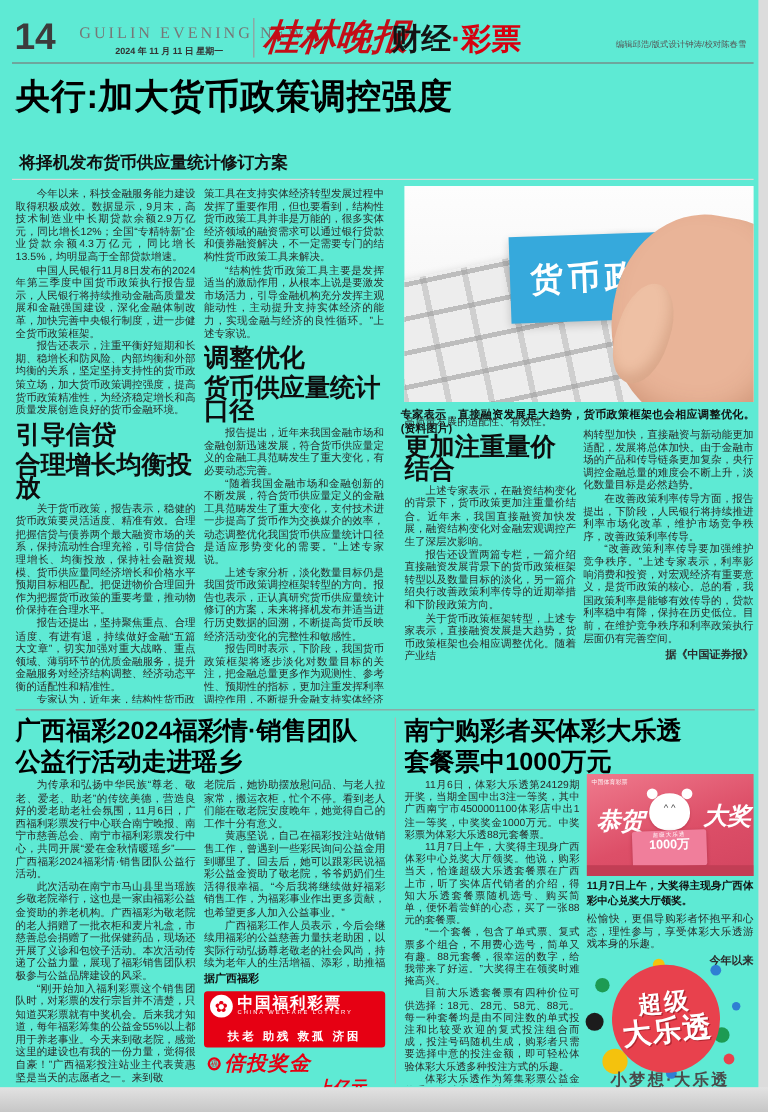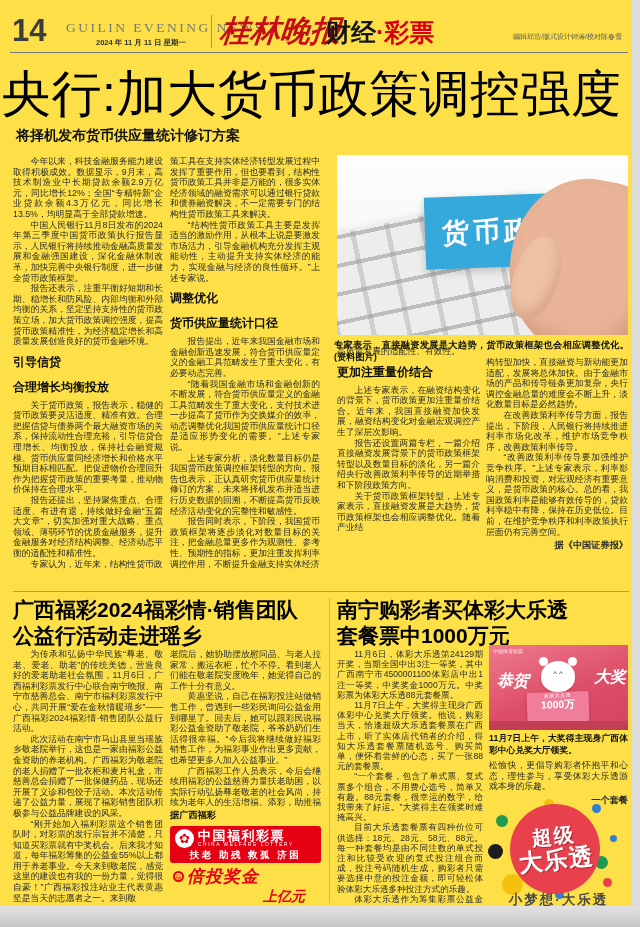--- a/index.html
+++ b/index.html
@@ -1,40 +1,40 @@
 <!DOCTYPE html>
 <html style="--masthead_red: #c40d17; --accent_red: #d6000f; --lottery_red: #e60013; --card_blue: #36a9dc; --photo_pink: #dd4f68; --lotto_red: #e8414d;"><head>
 <meta charset="utf-8">
 <style>
   *{margin:0;padding:0;box-sizing:border-box}
   html,body{background:#c9c9c9}
   body{font-family:"Liberation Sans",sans-serif}
-  #page{position:relative;width:640px;height:927px;background:#fde047;overflow:hidden;margin:0 auto}
+  #page{position:relative;width:640px;height:927px;background:#5eead4;overflow:hidden;margin:0 auto}
 
   
   #pagenum{position:absolute;left:12px;top:13px;font-size:31px;font-weight:bold;color:#3c3c3c}
   #m-en{position:absolute;left:66px;top:20px;font-family:"Liberation Serif",serif;font-size:13.5px;color:#777;letter-spacing:2.5px;white-space:nowrap}
   #m-date{position:absolute;left:96px;top:38px;font-size:7.5px;font-weight:bold;color:#333;white-space:nowrap}
   #hdr-div{position:absolute;left:211px;top:15px;width:1px;height:33px;background:#999}
   #logo{position:absolute;left:220px;top:11px;font-family:"Liberation Serif",serif;font-size:30px;font-weight:bold;font-style:italic;color:var(--masthead_red,#c40d17);transform:skewX(-5deg);white-space:nowrap}
   #section{position:absolute;left:326px;top:16px;font-size:25px;font-weight:900;white-space:nowrap}
   #sec-l{color:#141414}
   #sec-dot,#sec-r{color:var(--accent_red,#d6000f)}
   #credits{position:absolute;right:18px;top:32px;font-size:7px;color:#555;white-space:nowrap}
   #hdr-line{position:absolute;left:10px;top:52px;width:618px;height:1px;background:#7a7a7a}
 
   
-  #lead-headline{position:absolute;left:1px;top:61px;width:620px;font-size:50px;font-weight:400;color:#000;letter-spacing:.5px;white-space:nowrap}
+  #lead-headline{position:absolute;left:13px;top:61px;width:620px;font-size:29px;font-weight:700;color:#000;letter-spacing:.5px;white-space:nowrap}
   #lead-subtitle{position:absolute;left:16px;top:127px;font-size:14px;font-weight:bold;color:#111;white-space:nowrap}
   #sub-line{position:absolute;left:10px;top:149px;width:618px;height:1px;background:#d9d9d9}
 
   .bt{position:absolute;font-size:8.8px;line-height:10.6px;text-align:justify;color:#2b2b2b;overflow:hidden}
   .bt p{text-indent:2em}
   .bt p.cont{text-indent:0}
-  .bt h3{font-size:12px;line-height:19px;font-weight:900;color:#0d0d0d;margin:6px 0 3px;text-align:left}
+  .bt h3{font-size:21px;line-height:19px;font-weight:900;color:#0d0d0d;margin:6px 0 3px;text-align:left}
   .bt .source{text-align:right;font-weight:bold;text-indent:0;font-size:9.2px;margin-top:3px}
 
   #lcol1{left:13px;top:156px;width:150px;height:430px}
   #lcol2{left:170px;top:156px;width:150px;height:430px}
   #lcol3{left:337px;top:346px;width:143px;height:228px}
   #lcol4{left:486px;top:357px;width:142px;height:228px}
 
   
   #photo1{position:absolute;left:337px;top:155px;width:291px;height:180px;background:linear-gradient(#fdfdfd,#f1f1f1);overflow:hidden}
   #kb{position:absolute;left:-36px;top:62px;width:244px;height:170px;transform:rotate(-12deg);border-radius:8px;
@@ -62,36 +62,36 @@
   #bl-colB{left:170px;top:649px;width:151px;height:158px}
   #bl-source{position:absolute;left:170px;top:809px;width:151px;text-align:left;font-weight:bold;font-size:9.2px;color:#111}
 
   
   #ad-welfare{position:absolute;left:170px;top:826px;width:151px}
   #wf-banner{background:var(--lottery_red,#e60013);border-radius:3px;padding:3px 5px 2px;color:#fff}
   #wf-top{display:flex;align-items:center;gap:4px}
   #wf-logo{width:19px;height:19px;border-radius:50%;background:#fff;color:var(--lottery_red,#e60013);font-size:13px;line-height:19px;text-align:center;flex:0 0 auto}
   #wf-name{font-size:13px;font-weight:900;letter-spacing:1.5px;line-height:13px;white-space:nowrap}
   #wf-en{font-size:4.8px;letter-spacing:1.6px;line-height:6px;white-space:nowrap}
-  #wf-slogan{font-size:9.5px;font-weight:900;text-align:center;letter-spacing:2.5px;line-height:12px;margin-top:1px;white-space:nowrap}
+  #wf-slogan{font-size:9.5px;font-weight:900;text-align:center;letter-spacing:2.5px;line-height:12px;margin-top:11px;white-space:nowrap}
   #wf-body{padding:2px 3px 0;color:var(--lottery_red,#e60013);font-style:italic}
   #wf-line1{display:flex;align-items:center;gap:3px}
   #wf-coin{width:11px;height:11px;border-radius:50%;border:2px solid var(--lottery_red,#e60013);font-style:normal;font-size:6px;line-height:8px;text-align:center;flex:0 0 auto}
   #wf-t1{font-size:17px;font-weight:900;letter-spacing:1px;white-space:nowrap}
   #wf-t2{font-size:14px;font-weight:700;margin-left:90px;line-height:16px;white-space:nowrap}
   #wf-phone{font-size:8px;font-weight:bold;margin-top:1px;white-space:nowrap}
   #wf-rule{height:2px;background:var(--lottery_red,#e60013);margin-top:2px}
 
   
   #br-colA{left:337px;top:649px;width:146px;height:256px;font-size:8.6px;line-height:10.2px}
 
   
   #photo2{position:absolute;left:489px;top:645px;width:139px;height:85px;background:linear-gradient(160deg,#ef7a8d 0%,var(--photo_pink,#dd4f68) 55%,#d34560 100%);overflow:hidden}
   #tj-brand{position:absolute;left:4px;top:3px;font-size:5px;color:#fff;opacity:.9;white-space:nowrap}
-  .tj-greet{position:absolute;font-family:"Liberation Serif",serif;font-style:italic;font-weight:bold;font-size:16px;color:#fff;white-space:nowrap}
+  .tj-greet{position:absolute;font-family:"Liberation Serif",serif;font-style:italic;font-weight:bold;font-size:20px;color:#fff;white-space:nowrap}
   #tj-gl{left:8px;top:26px}
   #tj-gr{right:2px;top:22px}
   #tj-head{position:absolute;left:52px;top:16px;width:34px;height:31px;background:#fff;border-radius:50% 50% 46% 46%;
       box-shadow:0 1px 2px rgba(120,0,20,.3);text-align:center;font-size:8px;color:#444;line-height:26px}
   .tj-ear{position:absolute;width:9px;height:9px;border-radius:50%;background:#fff;top:12px}
   #tj-e1{left:50px}#tj-e2{left:79px}
   #tj-card{position:absolute;left:38px;top:47px;width:62px;height:30px;background:#f07e9b;border-radius:2px;transform:rotate(-2deg);
       color:#fff;text-align:center;box-shadow:0 1px 3px rgba(100,0,20,.35)}
   #tj-card-top{font-size:4.5px;line-height:7px;letter-spacing:1px;white-space:nowrap}
   #tj-card-amt{font-size:10.5px;font-weight:900;line-height:11px;white-space:nowrap}
@@ -244,21 +244,21 @@
     <div id="tj-card">
       <div id="tj-card-top">超级大乐透</div>
       <div id="tj-card-amt">1000万</div>
     </div>
     <div id="tj-table"></div>
   </div>
   <div id="caption2">11月7日上午，大奖得主现身广西体彩中心兑奖大厅领奖。</div>
 
   <div class="bt" id="br-colB">
     <p class="cont">松愉快，更倡导购彩者怀抱平和心态，理性参与，享受体彩大乐透游戏本身的乐趣。</p>
-    <div class="source">一个套餐</div>
+    <div class="source">今年以来</div>
   </div>
 
   <div id="ad-lotto">
     <div class="dot" style="left:55px;top:-3px;width:10px;height:10px;background:#f4c20d"></div>
     <div class="dot" style="left:103px;top:2px;width:9px;height:9px;background:#2f7fd3"></div>
     <div class="dot" style="left:7px;top:13px;width:12px;height:12px;background:#1d9b53"></div>
     <div class="dot" style="left:-1px;top:42px;width:15px;height:15px;background:#1c1c1c"></div>
     <div class="dot" style="left:13px;top:72px;width:21px;height:21px;background:#f4c20d"></div>
     <div class="dot" style="left:106px;top:54px;width:13px;height:13px;background:#1d9b53"></div>
     <div class="dot" style="left:121px;top:33px;width:7px;height:7px;background:#2f7fd3"></div>

